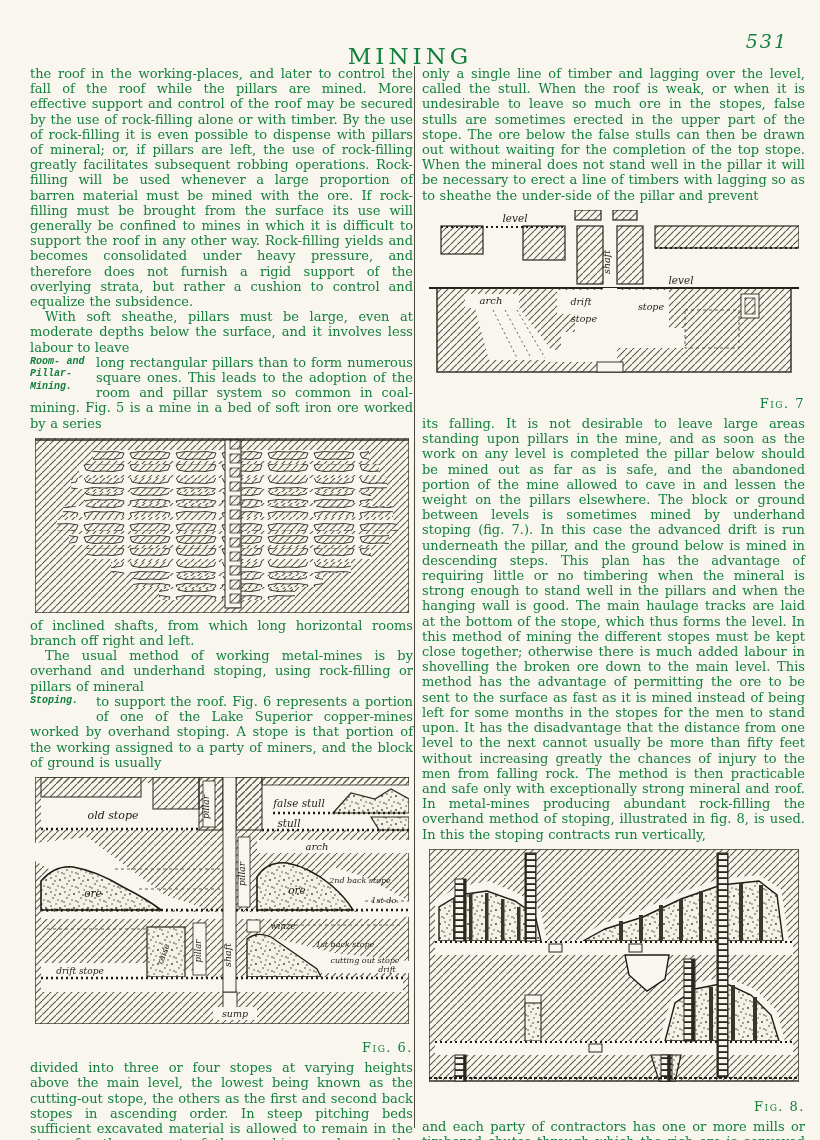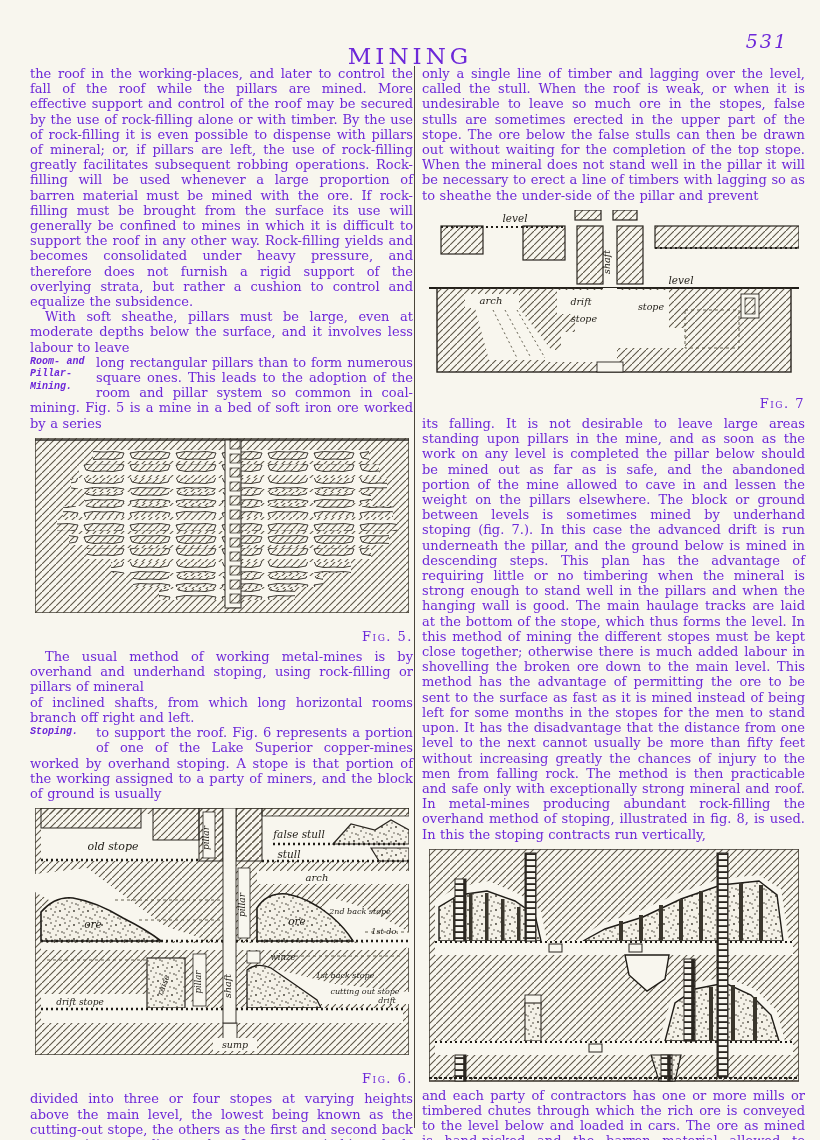--- a/index.html
+++ b/index.html
@@ -1,19 +1,19 @@
 <!DOCTYPE html>
 <html><head>
 <meta charset="utf-8">
 <style>
   html,body { margin:0; padding:0; background:#cfccc3; }
   .page {
     position:relative; width:820px; height:1140px; margin:0 auto;
     background:#f8f6ee;
-    color:#6d28d9;
+    color:#15803d;
     font-family:"DejaVu Serif", serif;
     overflow:hidden;
   }
   .masthead {
     position:absolute; top:28px; left:0; width:100%;
     text-align:center; font-size:23px; letter-spacing:4px;
     font-weight:normal;
   }
   .page-number {
     position:absolute; top:30px; right:32px; font-size:19px; letter-spacing:2px;font-style:italic;
@@ -84,26 +84,25 @@
           <rect x="28" y="68" width="330" height="11" fill="url(#lens5)"></rect>
           <rect x="22" y="82" width="340" height="11" fill="url(#lens5)"></rect>
           <rect x="34" y="96" width="320" height="11" fill="url(#lens5)"></rect>
           <rect x="52" y="110" width="284" height="11" fill="url(#lens5)"></rect>
           <rect x="76" y="124" width="240" height="11" fill="url(#lens5)"></rect>
           <rect x="98" y="138" width="190" height="11" fill="url(#lens5)"></rect>
           <rect x="124" y="151" width="136" height="11" fill="url(#lens5)"></rect>
         </g>
         <rect x="190" y="2" width="16" height="168" fill="url(#grid5)" stroke="#2a2620" stroke-width="1"></rect>
       </svg>
-      <figcaption>Fig. 5.</figcaption>
     </figure>
 
+    <p class="para">of inclined shafts, from which long horizontal rooms branch off right and left.</p>
+
     <p class="para indent">The usual method of working metal-mines is by overhand and underhand stoping, using rock-filling or pillars of mineral</p>
-
-    <p class="para">of inclined shafts, from which long horizontal rooms branch off right and left.</p>
     <p class="para">
       <span class="sidenote" style="min-height:28px"><span>Stoping.</span></span>
       <span>to support the roof.  Fig. 6 represents a portion of one of the Lake Superior copper-mines worked by overhand stoping.  A stope is that portion of the working assigned to a party of miners, and the block of ground is usually</span>
     </p>
 
     <figure class="fig">
       <svg width="374" height="247" viewBox="0 0 374 247">
         <defs>
           <pattern id="h6" width="7" height="7" patternUnits="userSpaceOnUse">
             <path d="M0 7 L7 0" stroke="#5c5546" stroke-width="1.1"></path>
@@ -323,18 +322,19 @@
         <g>
           <rect x="26" y="30" width="11" height="62" fill="url(#ld8)" stroke="#2a2620" stroke-width="1"></rect>
           <rect x="96" y="4" width="11" height="88" fill="url(#ld8)" stroke="#2a2620" stroke-width="1"></rect>
           <rect x="288" y="4" width="11" height="224" fill="url(#ld8)" stroke="#2a2620" stroke-width="1"></rect>
           <rect x="255" y="110" width="11" height="82" fill="url(#ld8)" stroke="#2a2620" stroke-width="1"></rect>
           <rect x="232" y="206" width="11" height="26" fill="url(#ld8)" stroke="#2a2620" stroke-width="1"></rect>
           <rect x="26" y="206" width="11" height="26" fill="url(#ld8)" stroke="#2a2620" stroke-width="1"></rect>
         </g>
         <line x1="0" y1="229" x2="370" y2="229" stroke="#1f1c17" stroke-width="2" stroke-dasharray="3 2"></line>
       </svg>
+      <figcaption>Fig. 8.</figcaption>
     </figure>
 
     <p class="para">and each party of contractors has one or more mills or timbered chutes through which the rich ore is conveyed to the level below and loaded in cars.  The  ore as mined is hand-picked and the barren material allowed to remain in the stope where it</p>
   </div>
 
 </div>
 
 </body></html>

